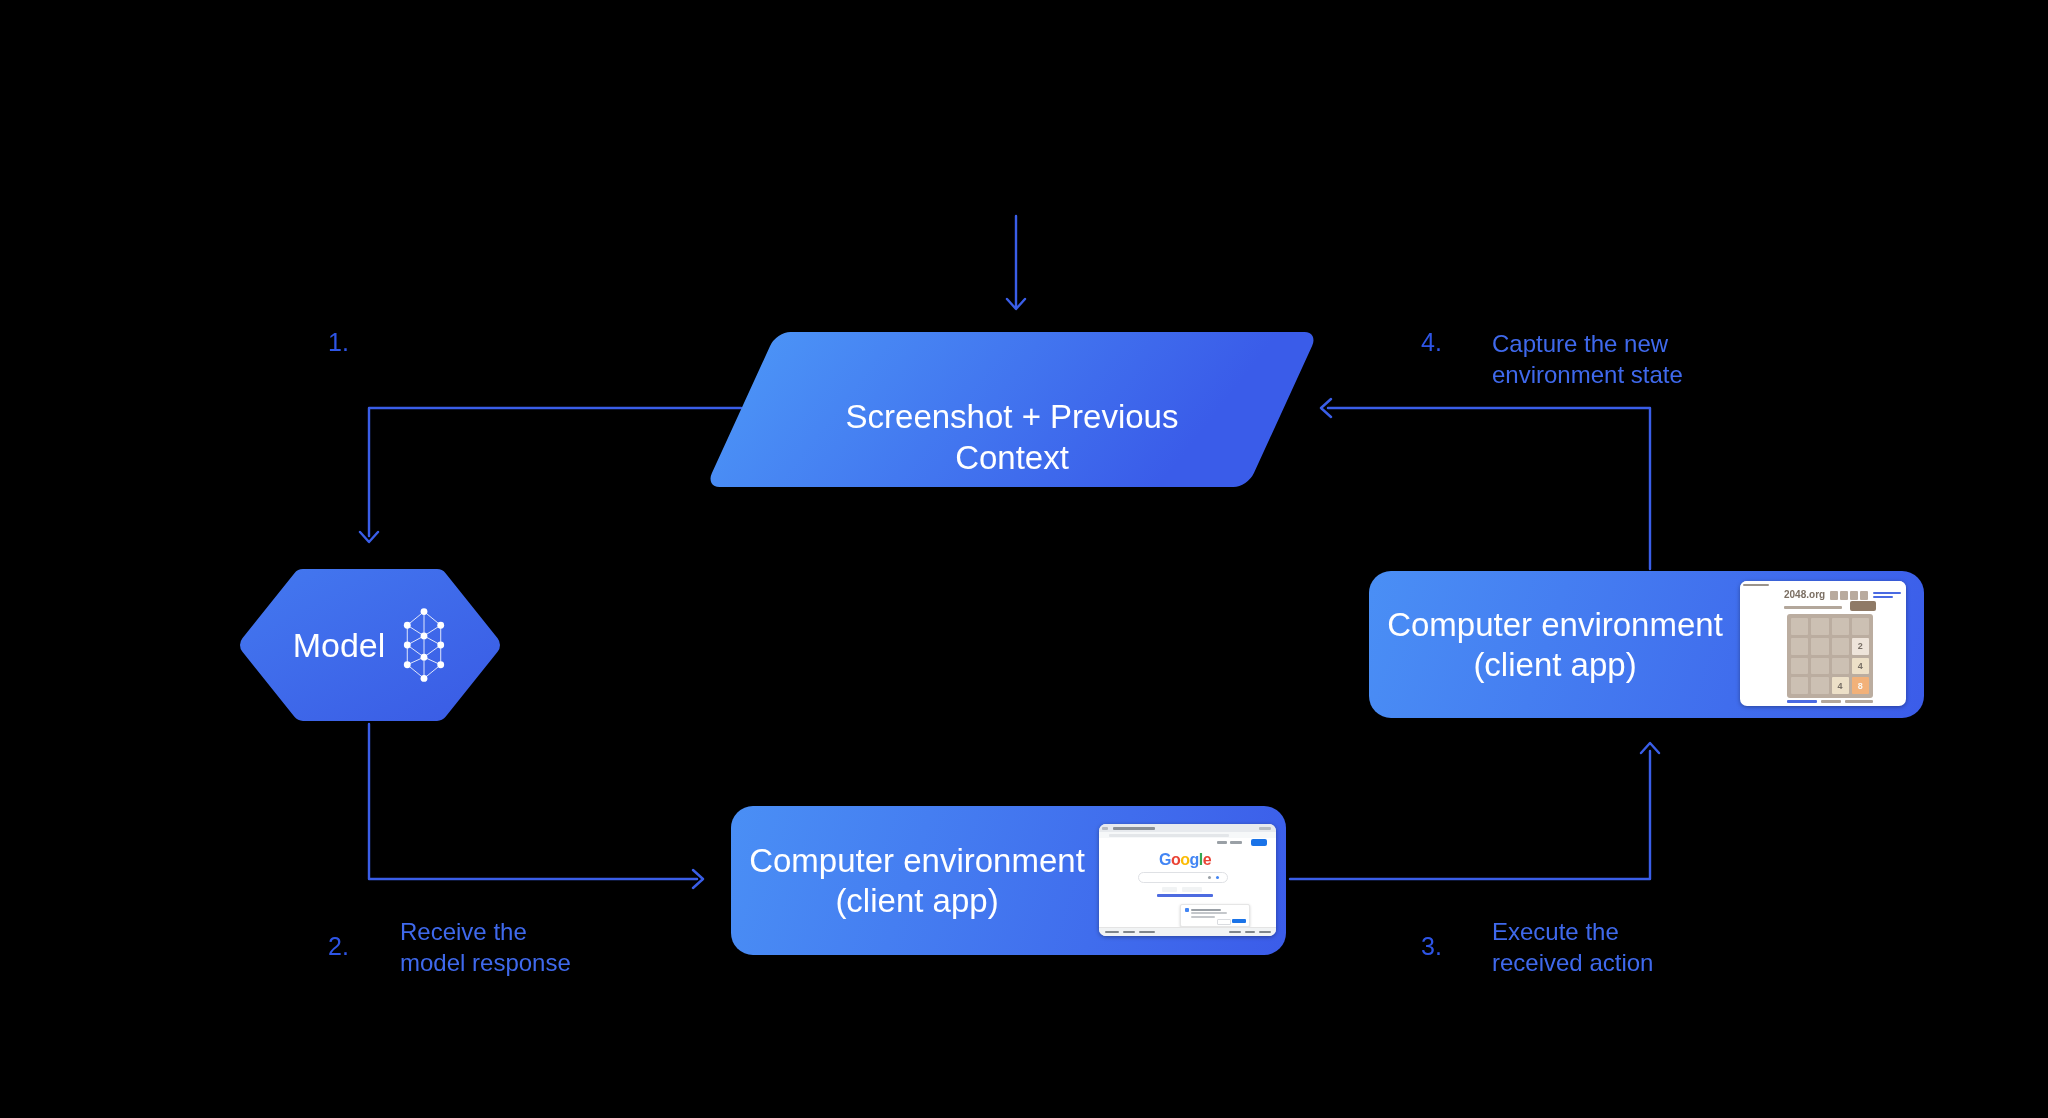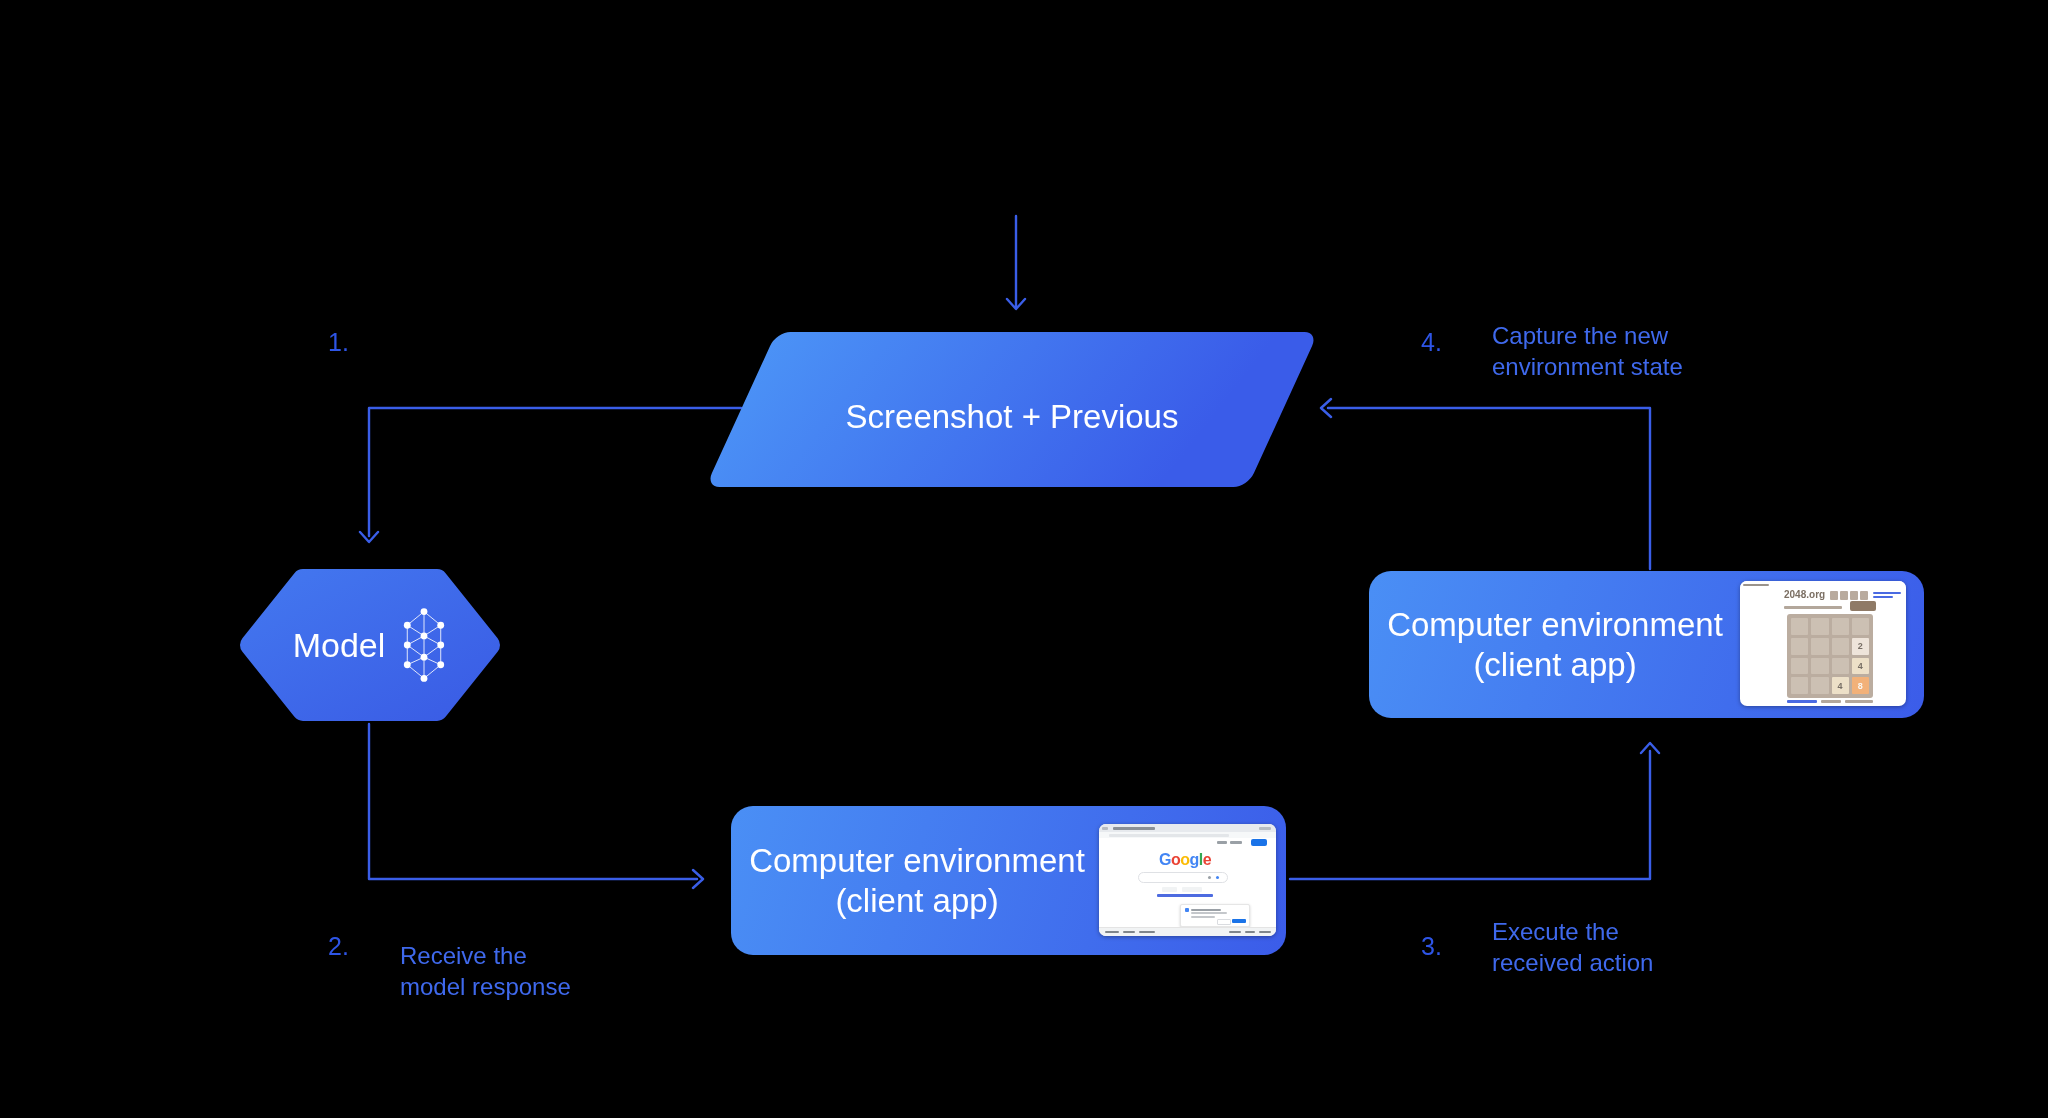--- a/index.html
+++ b/index.html
@@ -78,20 +78,21 @@
     <path d="M741 408 H369 V536 M360 532 L369 542 L378 532"></path>
     <path d="M369 724 V879 H697 M693 870 L703 879 L693 888"></path>
     <path d="M1290 879 H1650 V751 M1641 753 L1650 743 L1659 753"></path>
     <path d="M1650 569 V408 H1328 M1331 399 L1321 408 L1331 417"></path>
   </svg>
 
 
   <div class="abs para-shape"></div>
   <div class="abs para-text">
     <div>Screenshot + Previous</div>
+    <div>Context</div>
   </div>
 
   <svg class="abs hex-wrap" viewBox="0 0 262 154">
     <defs>
       <linearGradient id="hexg" x1="0" y1="0" x2="1" y2="1">
         <stop offset="0" stop-color="#4377ef"></stop>
           <stop offset="1" stop-color="#3a5ce5"></stop>
       </linearGradient>
     </defs>
     <polygon points="12,77 64,12 198,12 250,77 198,142 64,142" fill="url(#hexg)" stroke="url(#hexg)" stroke-width="22" stroke-linejoin="round"></polygon>
@@ -206,30 +207,30 @@
         <div class="bar" style="left:130px;top:3px;width:12px;height:2px;background:#80868b;"></div>
         <div class="bar" style="left:146px;top:3px;width:10px;height:2px;background:#80868b;"></div>
         <div class="bar" style="left:160px;top:3px;width:12px;height:2px;background:#80868b;"></div>
       </div>
     </div>
   </div>
 
   <div class="abs step-num" style="left:328px;top:328px;">1.</div>
 
   <div class="abs step-num" style="left:328px;top:932px;">2.</div>
-  <div class="abs step-text" style="left:400px;top:916px;margin-top:24px;">
+  <div class="abs step-text" style="left:400px;top:916px;">
     <div>Receive the</div>
     <div>model response</div>
   </div>
 
   <div class="abs step-num" style="left:1421px;top:932px;">3.</div>
   <div class="abs step-text" style="left:1492px;top:916px;">
     <div>Execute the</div>
     <div>received action</div>
   </div>
 
   <div class="abs step-num" style="left:1421px;top:328px;">4.</div>
-  <div class="abs step-text" style="left:1492px;top:320px;">
+  <div class="abs step-text" style="left:1492px;top:328px;">
     <div>Capture the new</div>
     <div>environment state</div>
   </div>
 
 </div>
 
 </body></html>

